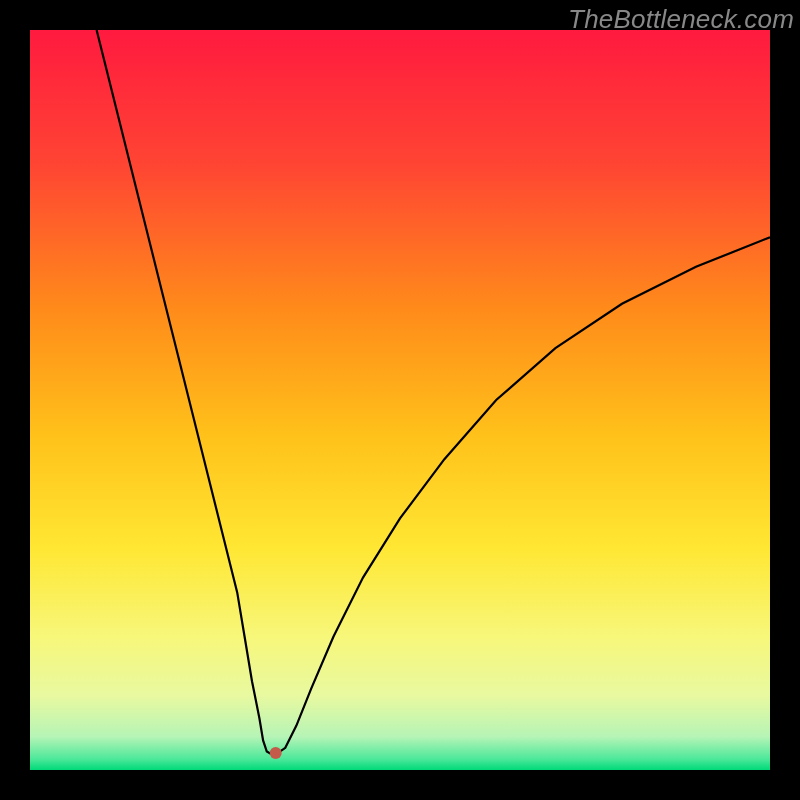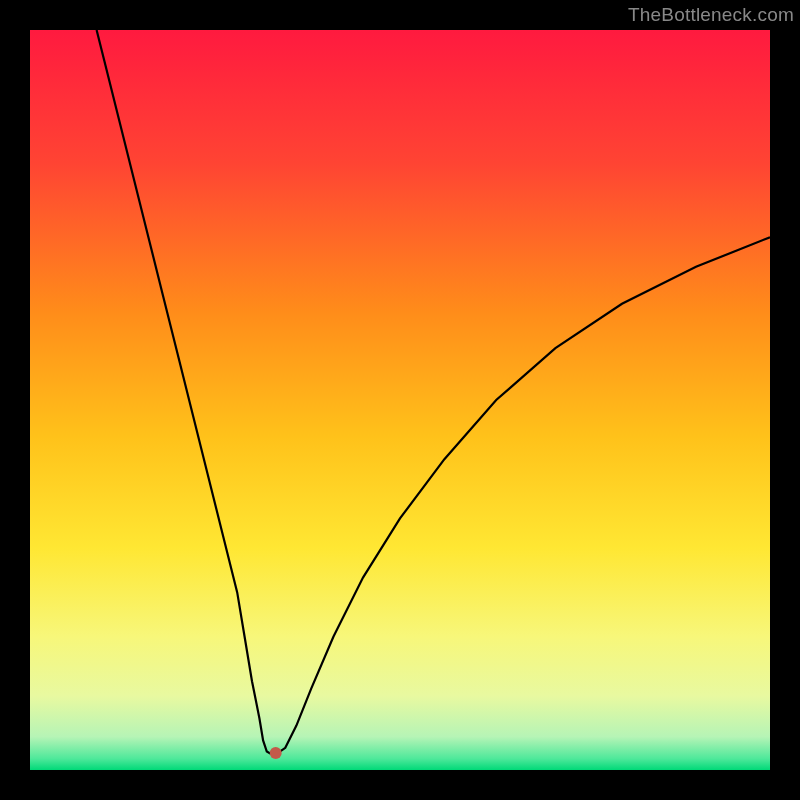--- a/index.html
+++ b/index.html
@@ -24,23 +24,24 @@
     left: 30px;
     top: 30px;
     width: 740px;
     height: 740px;
   }
   .watermark {
     position: absolute;
     top: 4px;
     right: 6px;
     color: #888;
-    font-size: 19px;
+    font-size: 26px;
     letter-spacing: 0.2px;
     user-select: none;
+    font-style: italic;
   }
   svg { display: block; }
 </style>
 </head>
 <body>
 
 <div class="frame">
 
   <div class="plot-area">
     <svg id="chart-svg" width="740" height="740" viewBox="0 0 740 740">

